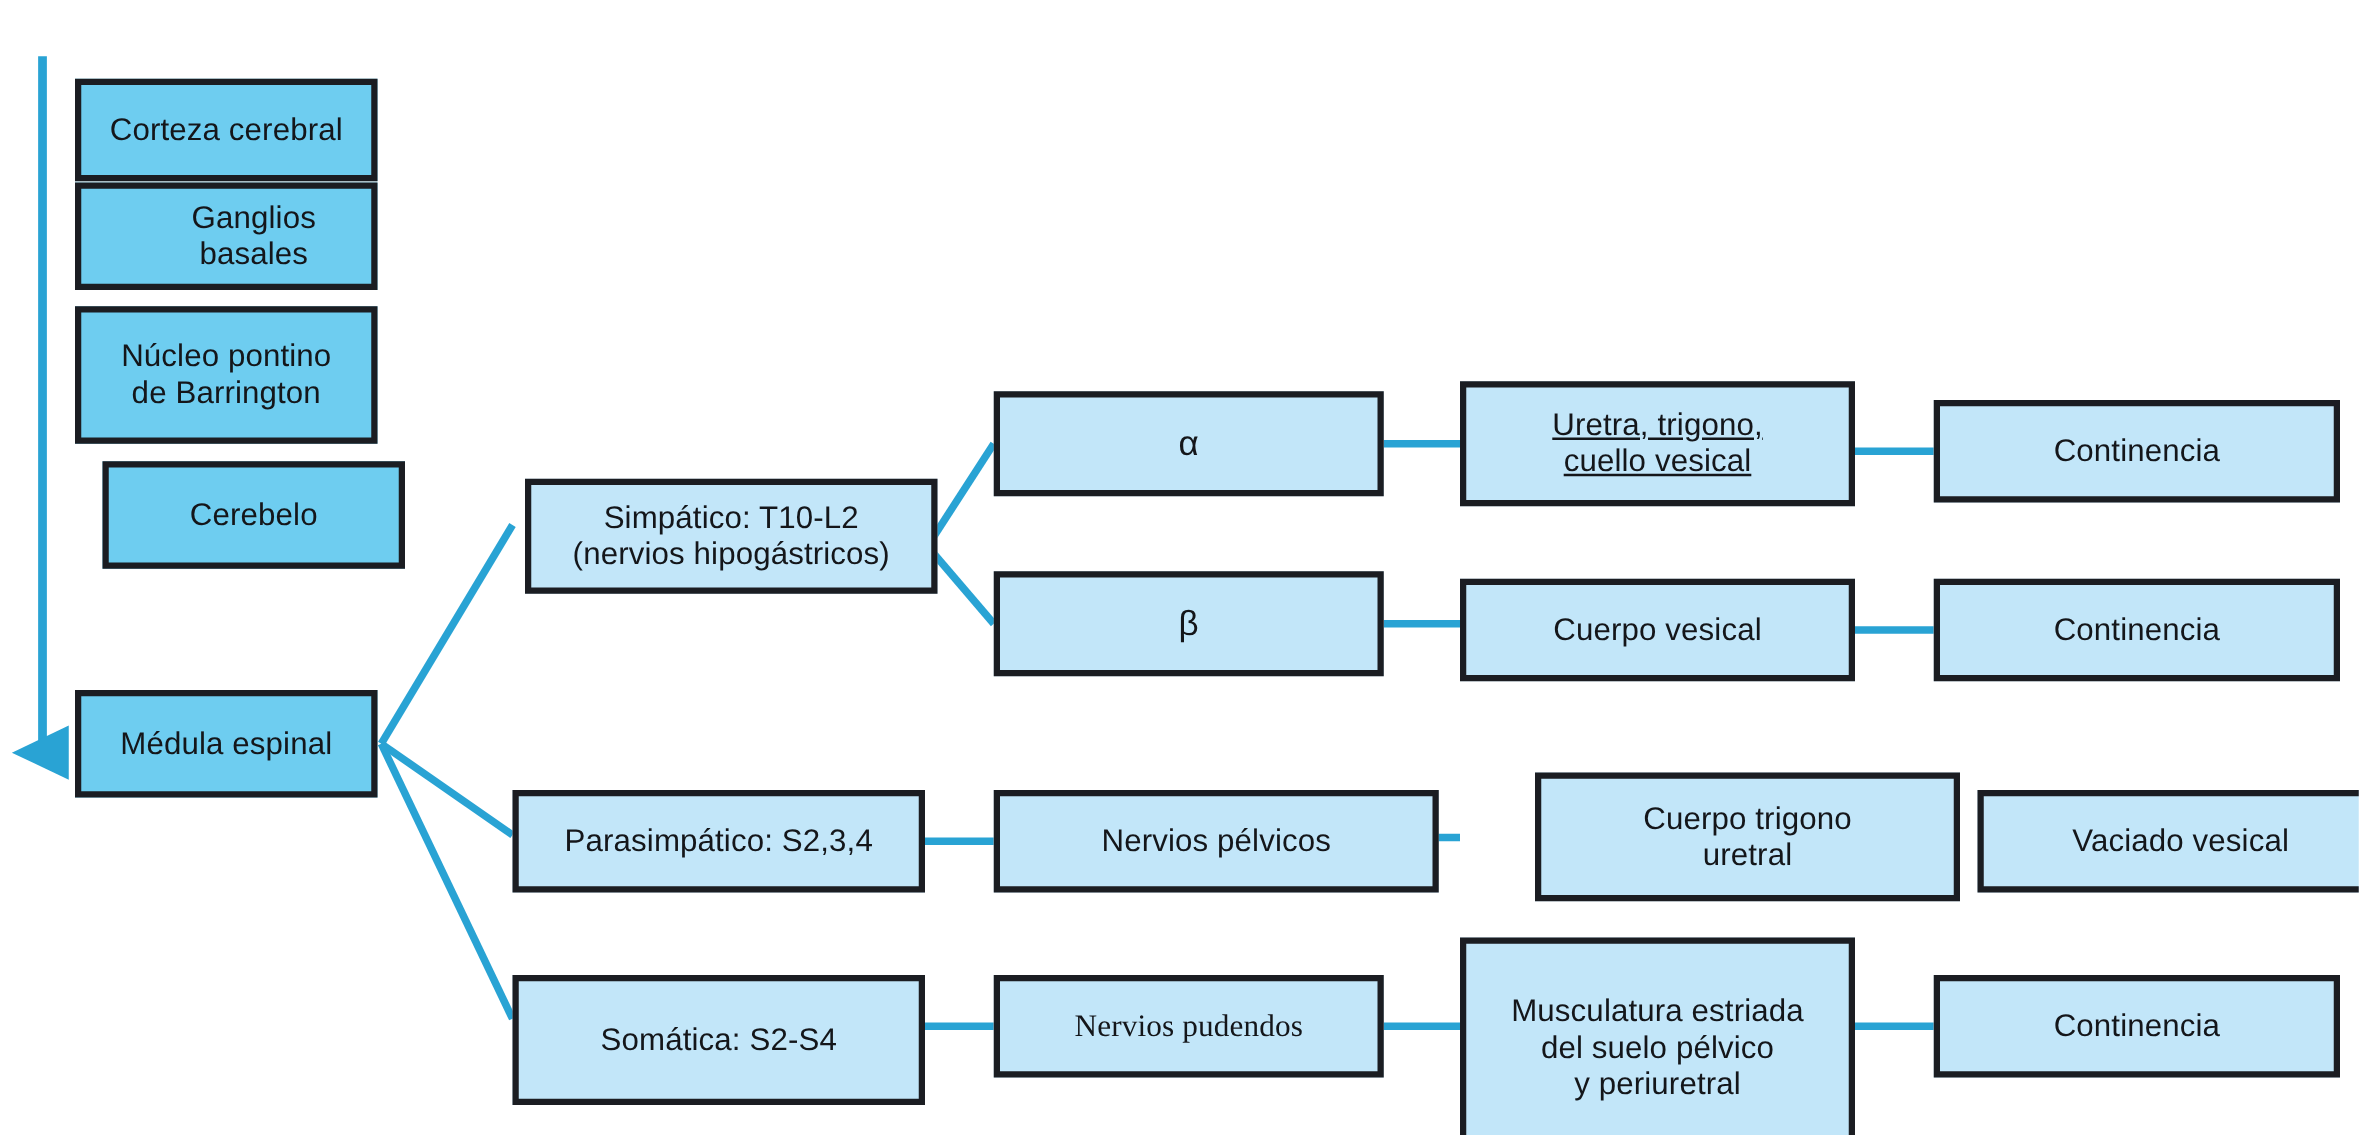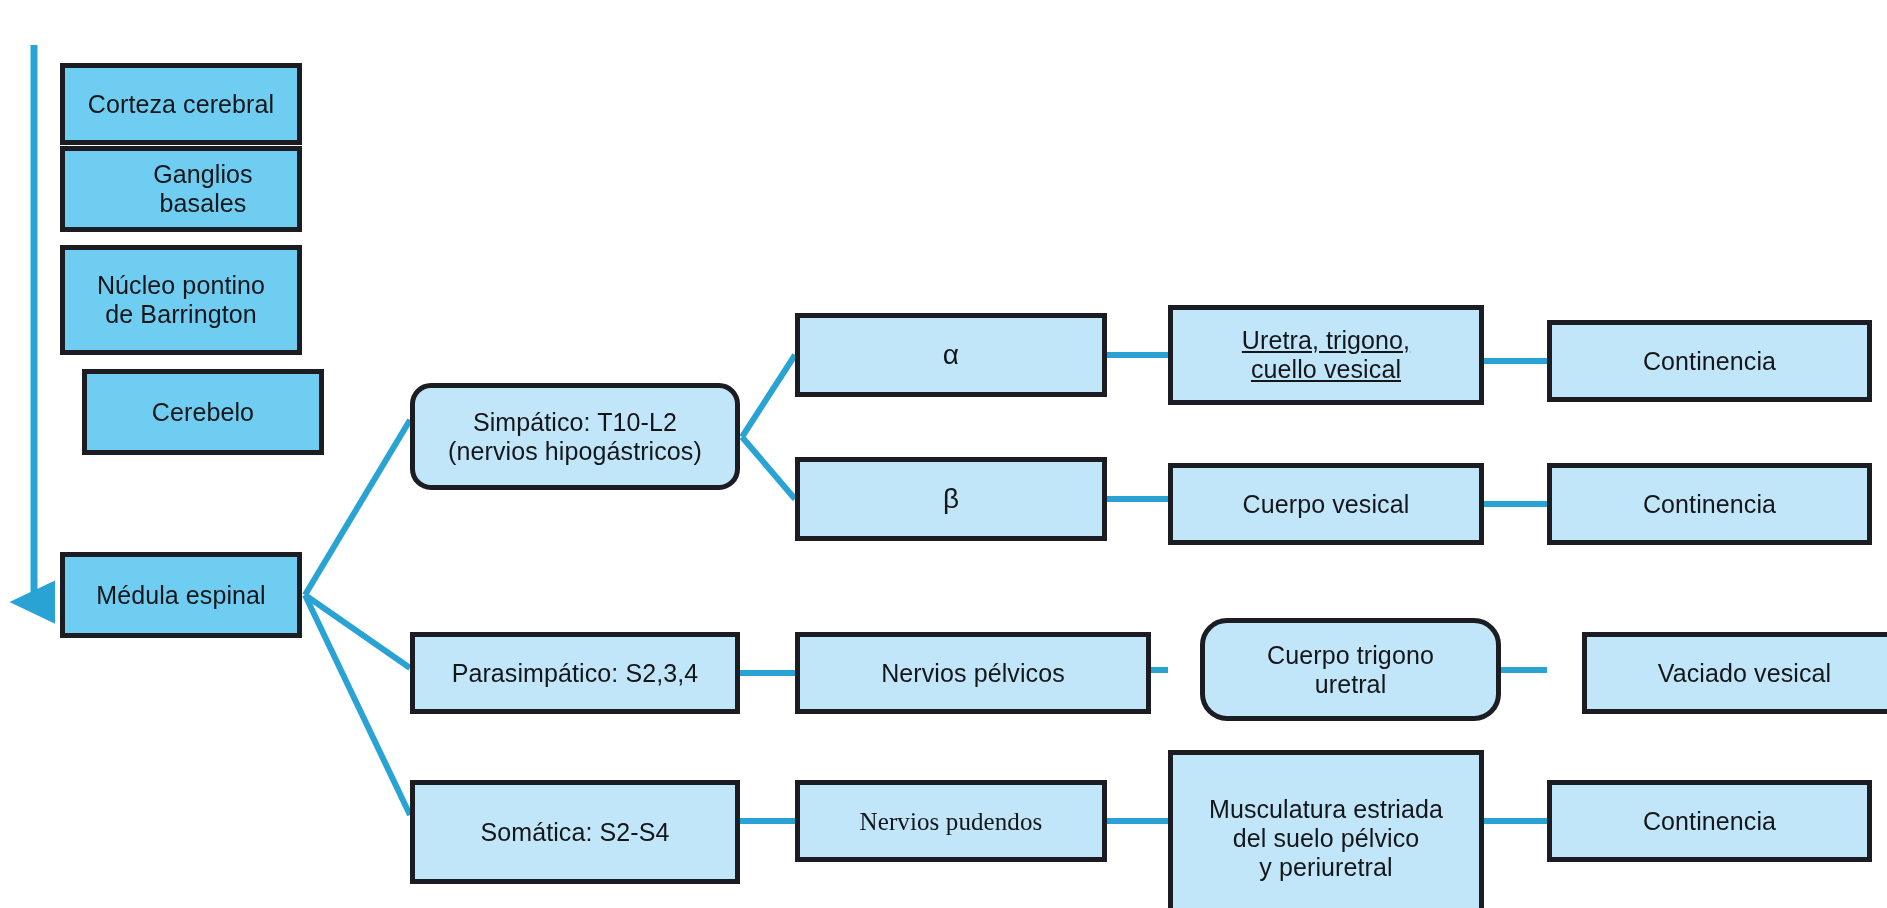--- a/index.html
+++ b/index.html
@@ -88,33 +88,33 @@
     <line x1="1484" y1="821" x2="1547" y2="821" stroke="#29a3d4" stroke-width="6"></line>
   </svg>
 
   <div class="node cns" id="n-corteza" style="left: 60px; top: 47px; width: 242px; height: 82px; margin-top: 16px;">Corteza cerebral</div>
   <div class="node cns" id="n-ganglios" style="left: 60px; top: 146px; width: 242px; height: 86px; padding-left: 44px;">Ganglios basales</div>
   <div class="node cns" id="n-nucleo" style="left: 60px; top: 245px; width: 242px; height: 110px;">Núcleo pontino
 de Barrington</div>
   <div class="node cns" id="n-cerebelo" style="left: 60px; top: 369px; width: 242px; height: 86px; margin-left: 22px;">Cerebelo</div>
   <div class="node cns" id="n-medula" style="left: 60px; top: 552px; width: 242px; height: 86px;">Médula espinal</div>
 
-  <div class="node path" style="left: 410px; top: 383px; width: 330px; height: 107px; border-radius: 21px;">Simpático: T10-L2
+  <div class="node path" style="left: 420px; top: 383px; width: 330px; height: 92px;">Simpático: T10-L2
 (nervios hipogástricos)</div>
   <div class="node path node-greek" style="left: 795px; top: 313px; width: 312px; height: 84px;">α</div>
   <div class="node path" style="left: 1168px; top: 305px; width: 316px; height: 100px; text-decoration: underline;">Uretra, trigono,
 cuello vesical</div>
   <div class="node path" style="left: 1547px; top: 320px; width: 325px; height: 82px;">Continencia</div>
   <div class="node path node-greek" style="left: 795px; top: 457px; width: 312px; height: 84px;">β</div>
   <div class="node path" style="left: 1168px; top: 463px; width: 316px; height: 82px;">Cuerpo vesical</div>
   <div class="node path" style="left: 1547px; top: 463px; width: 325px; height: 82px;">Continencia</div>
 
   <div class="node path" style="left: 410px; top: 632px; width: 330px; height: 82px;">Parasimpático: S2,3,4</div>
   <div class="node path" style="left: 795px; top: 632px; width: 356px; height: 82px;">Nervios pélvicos</div>
-  <div class="node path" style="left: 1200px; top: 618px; width: 301px; height: 103px; border-radius: 27px;">Cuerpo trigono
+  <div class="node path" style="left: 1228px; top: 618px; width: 340px; height: 103px;">Cuerpo trigono
 uretral</div>
   <div class="node path" style="left: 1582px; top: 632px; width: 325px; height: 82px;">Vaciado vesical</div>
 
   <div class="node path" style="left: 410px; top: 780px; width: 330px; height: 104px;">Somática: S2-S4</div>
   <div class="node path" style="left: 795px; top: 780px; width: 312px; height: 82px; font-family: Liberation Serif, serif;">Nervios pudendos</div>
   <div class="node path" style="left: 1168px; top: 750px; width: 316px; height: 176px;">Musculatura estriada
 del suelo pélvico
 y periuretral</div>
   <div class="node path" style="left: 1547px; top: 780px; width: 325px; height: 82px;">Continencia</div>
 

